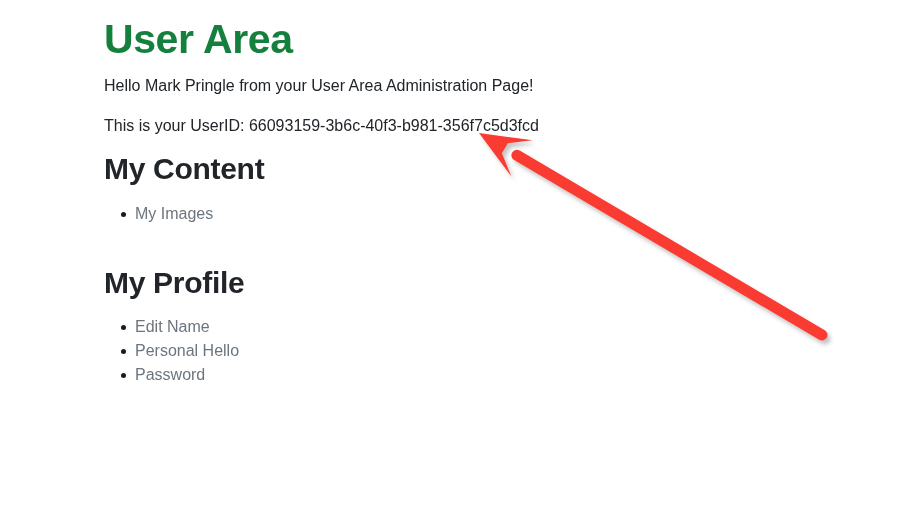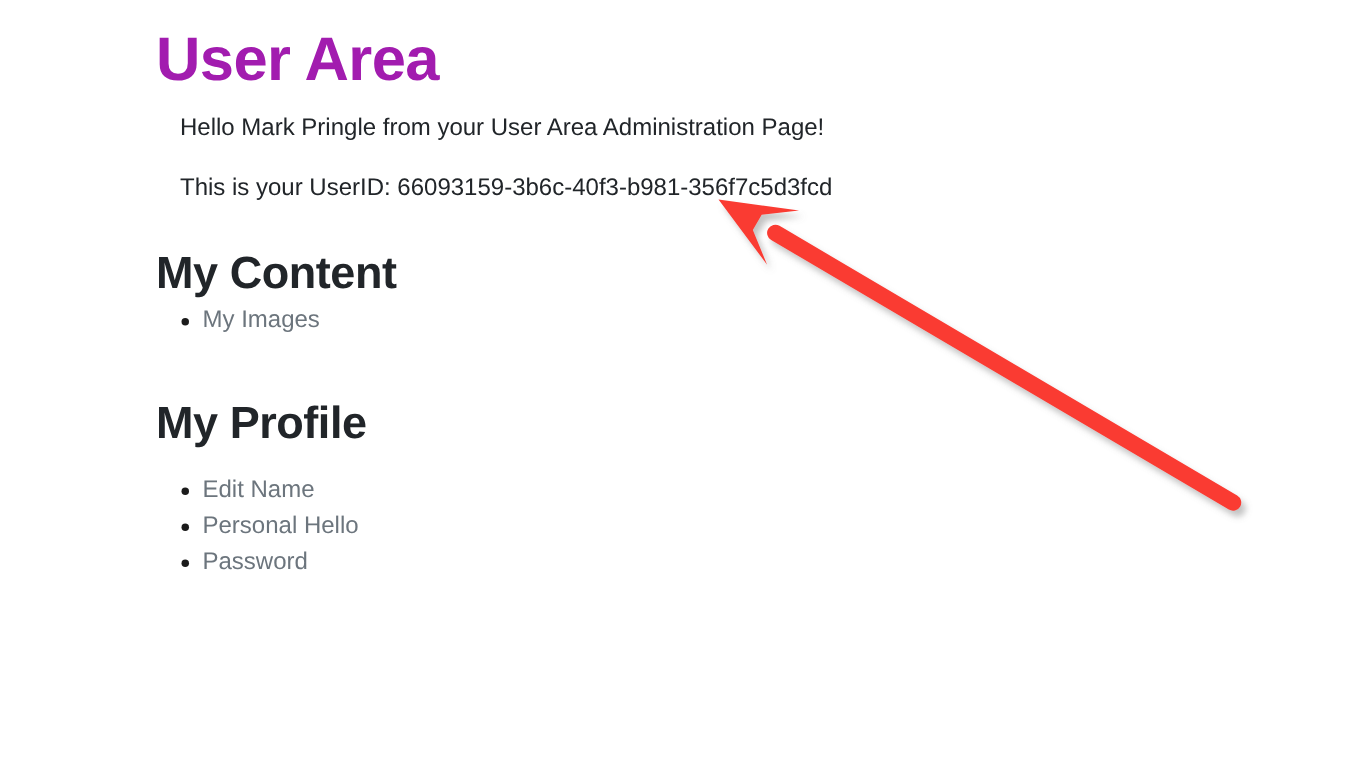--- a/index.html
+++ b/index.html
@@ -32,50 +32,50 @@
     width: 760px;
   }
 
   h1.page-title {
     font-size: 41px;
     font-weight: bold;
     line-height: 1.15;
     letter-spacing: -0.4px;
     margin: 0;
     padding: 0;
-    color: #a21caf;
+    color: #15803d;
     position: absolute;
     left: 0;
     top: 16px;
   }
 
   p.lead-line {
     font-size: 16px;
     line-height: 1.5;
     margin: 0;
     padding: 0;
     color: #212529;
     position: absolute;
-    left: 16px;
+    left: 0;
   }
   p.greeting { top: 74px; }
   p.userid   { top: 114px; }
 
   h2.section-title {
     font-size: 30px;
     font-weight: bold;
     line-height: 1.15;
     letter-spacing: -0.3px;
     margin: 0;
     padding: 0;
     color: #212529;
     position: absolute;
     left: 0;
   }
-  h2.content-title { top: 152px; margin-top: 14px; }
+  h2.content-title { top: 152px; }
   h2.profile-title { top: 266px; }
 
   ul.link-list {
     position: absolute;
     left: 0;
     margin: 0;
     padding: 0 0 0 31px;
     list-style: none;
   }
   ul.content-list { top: 202px; }

